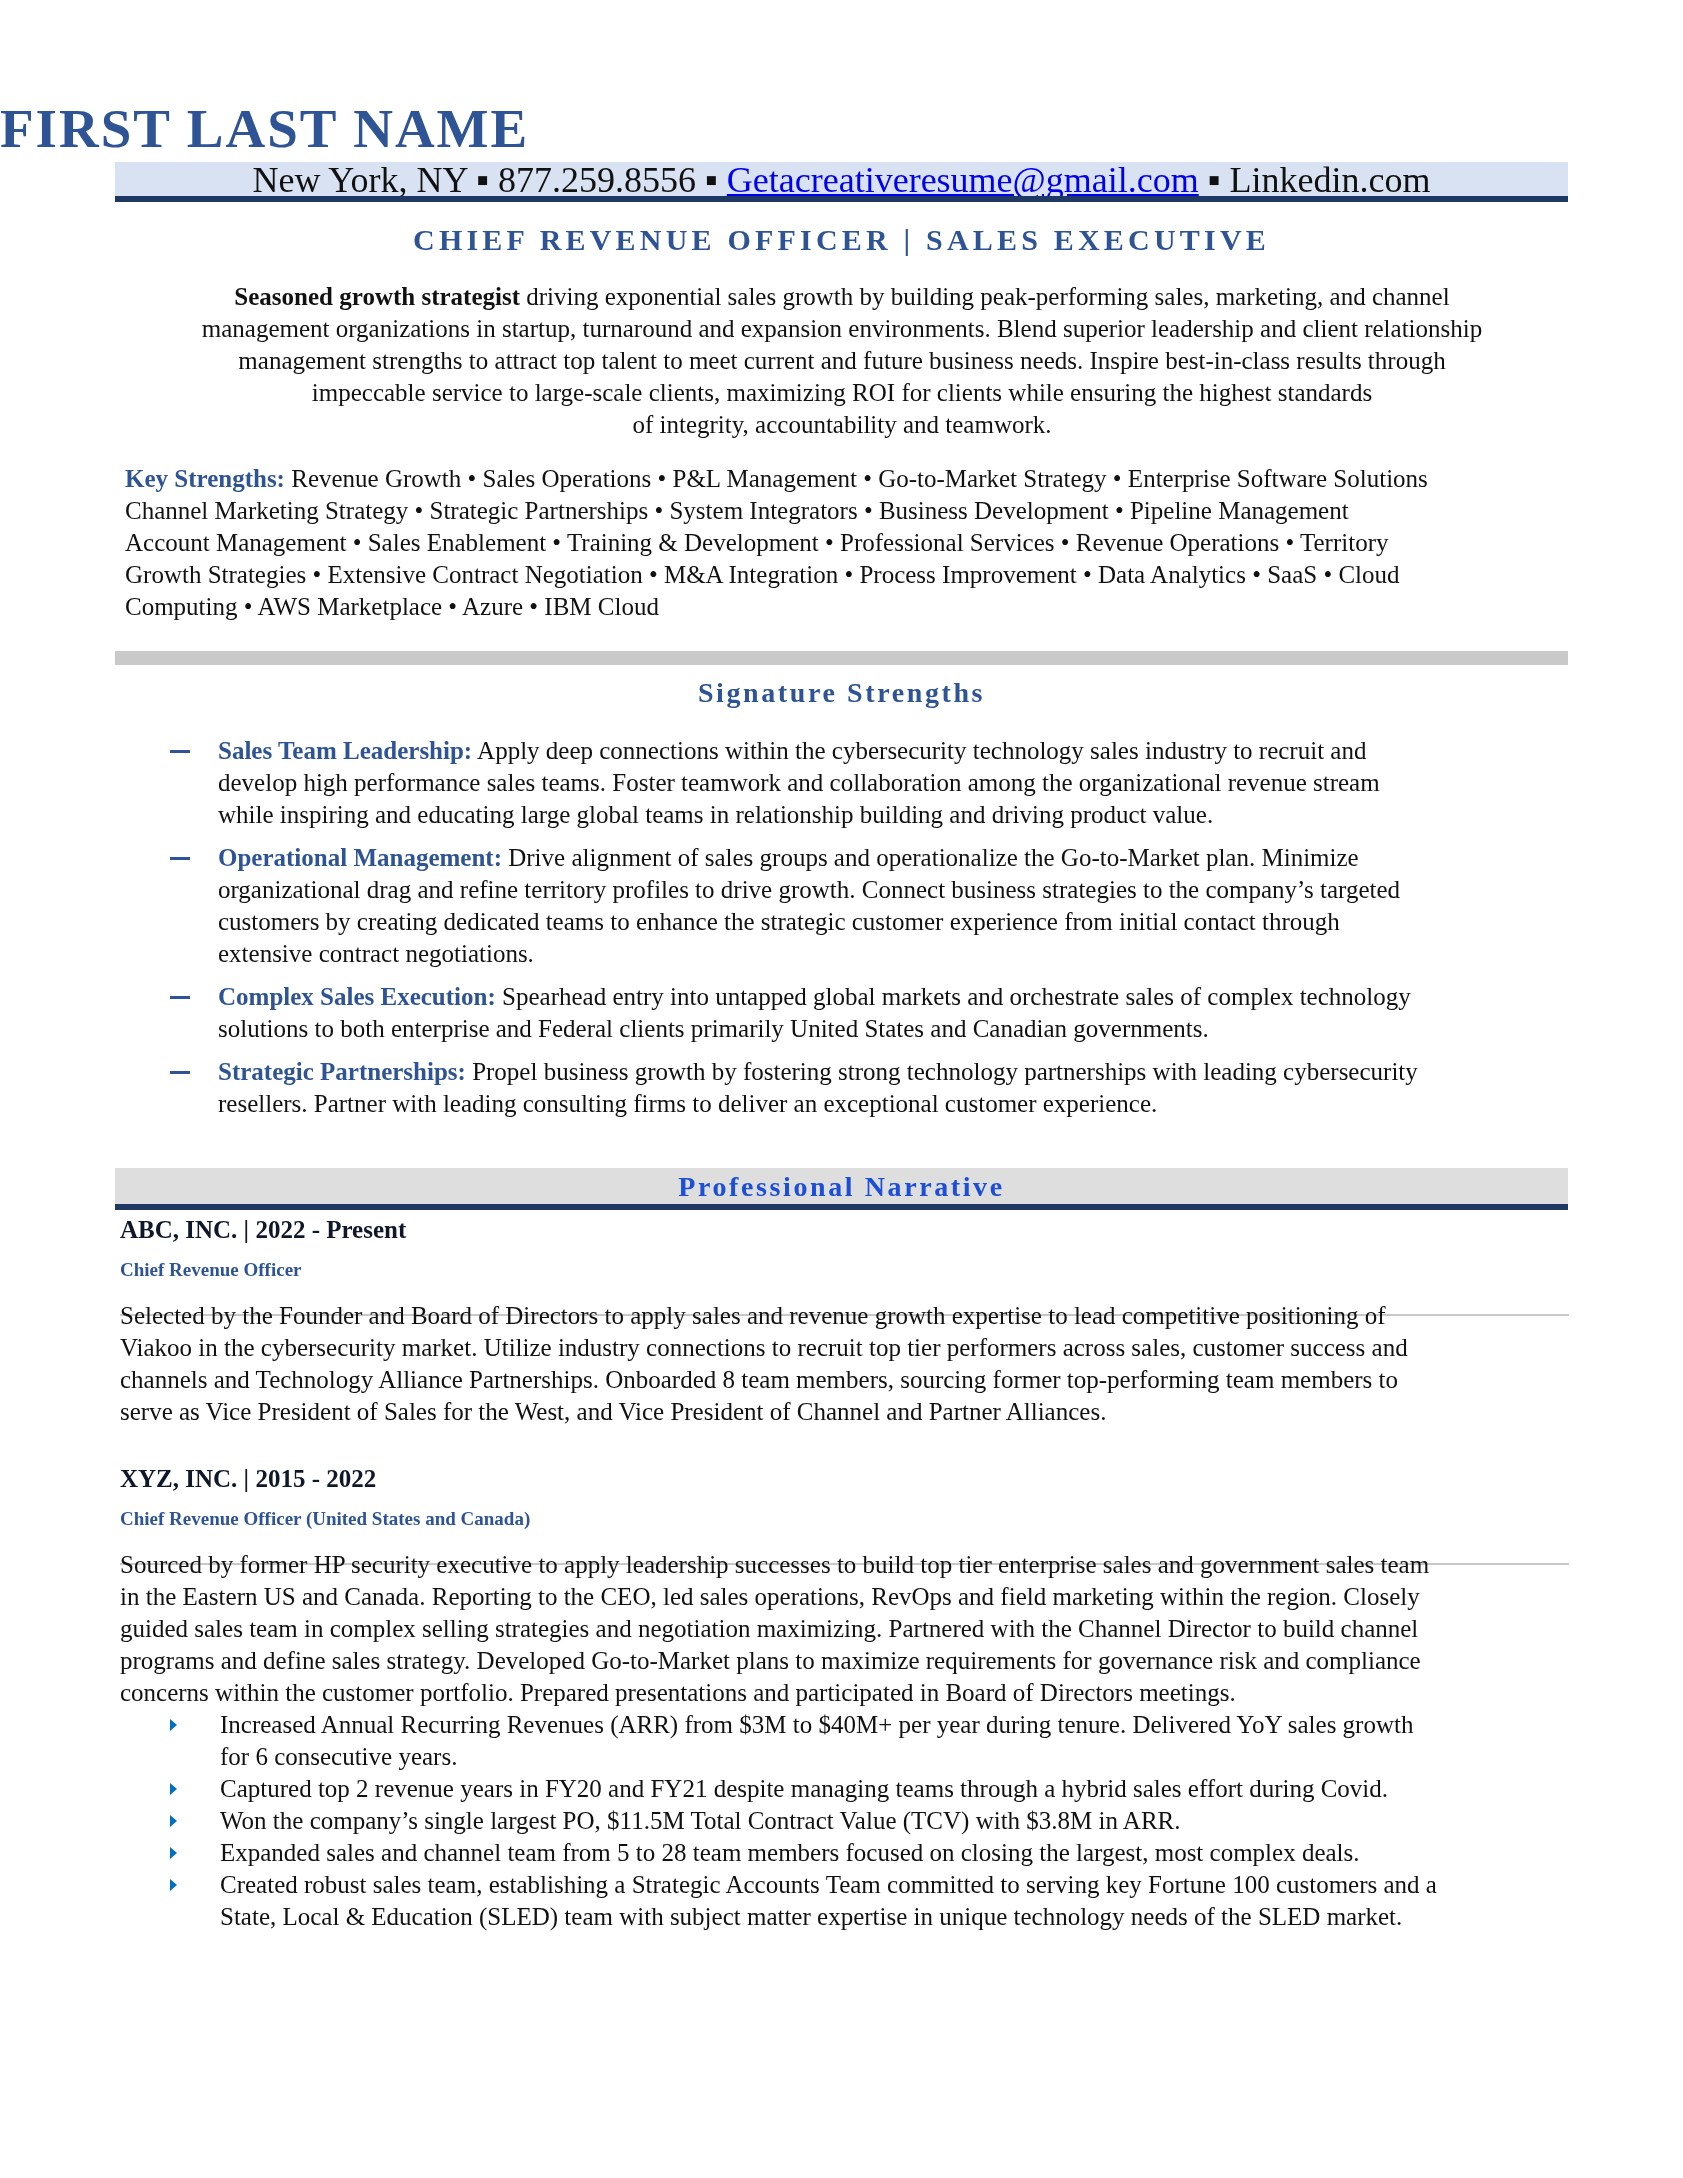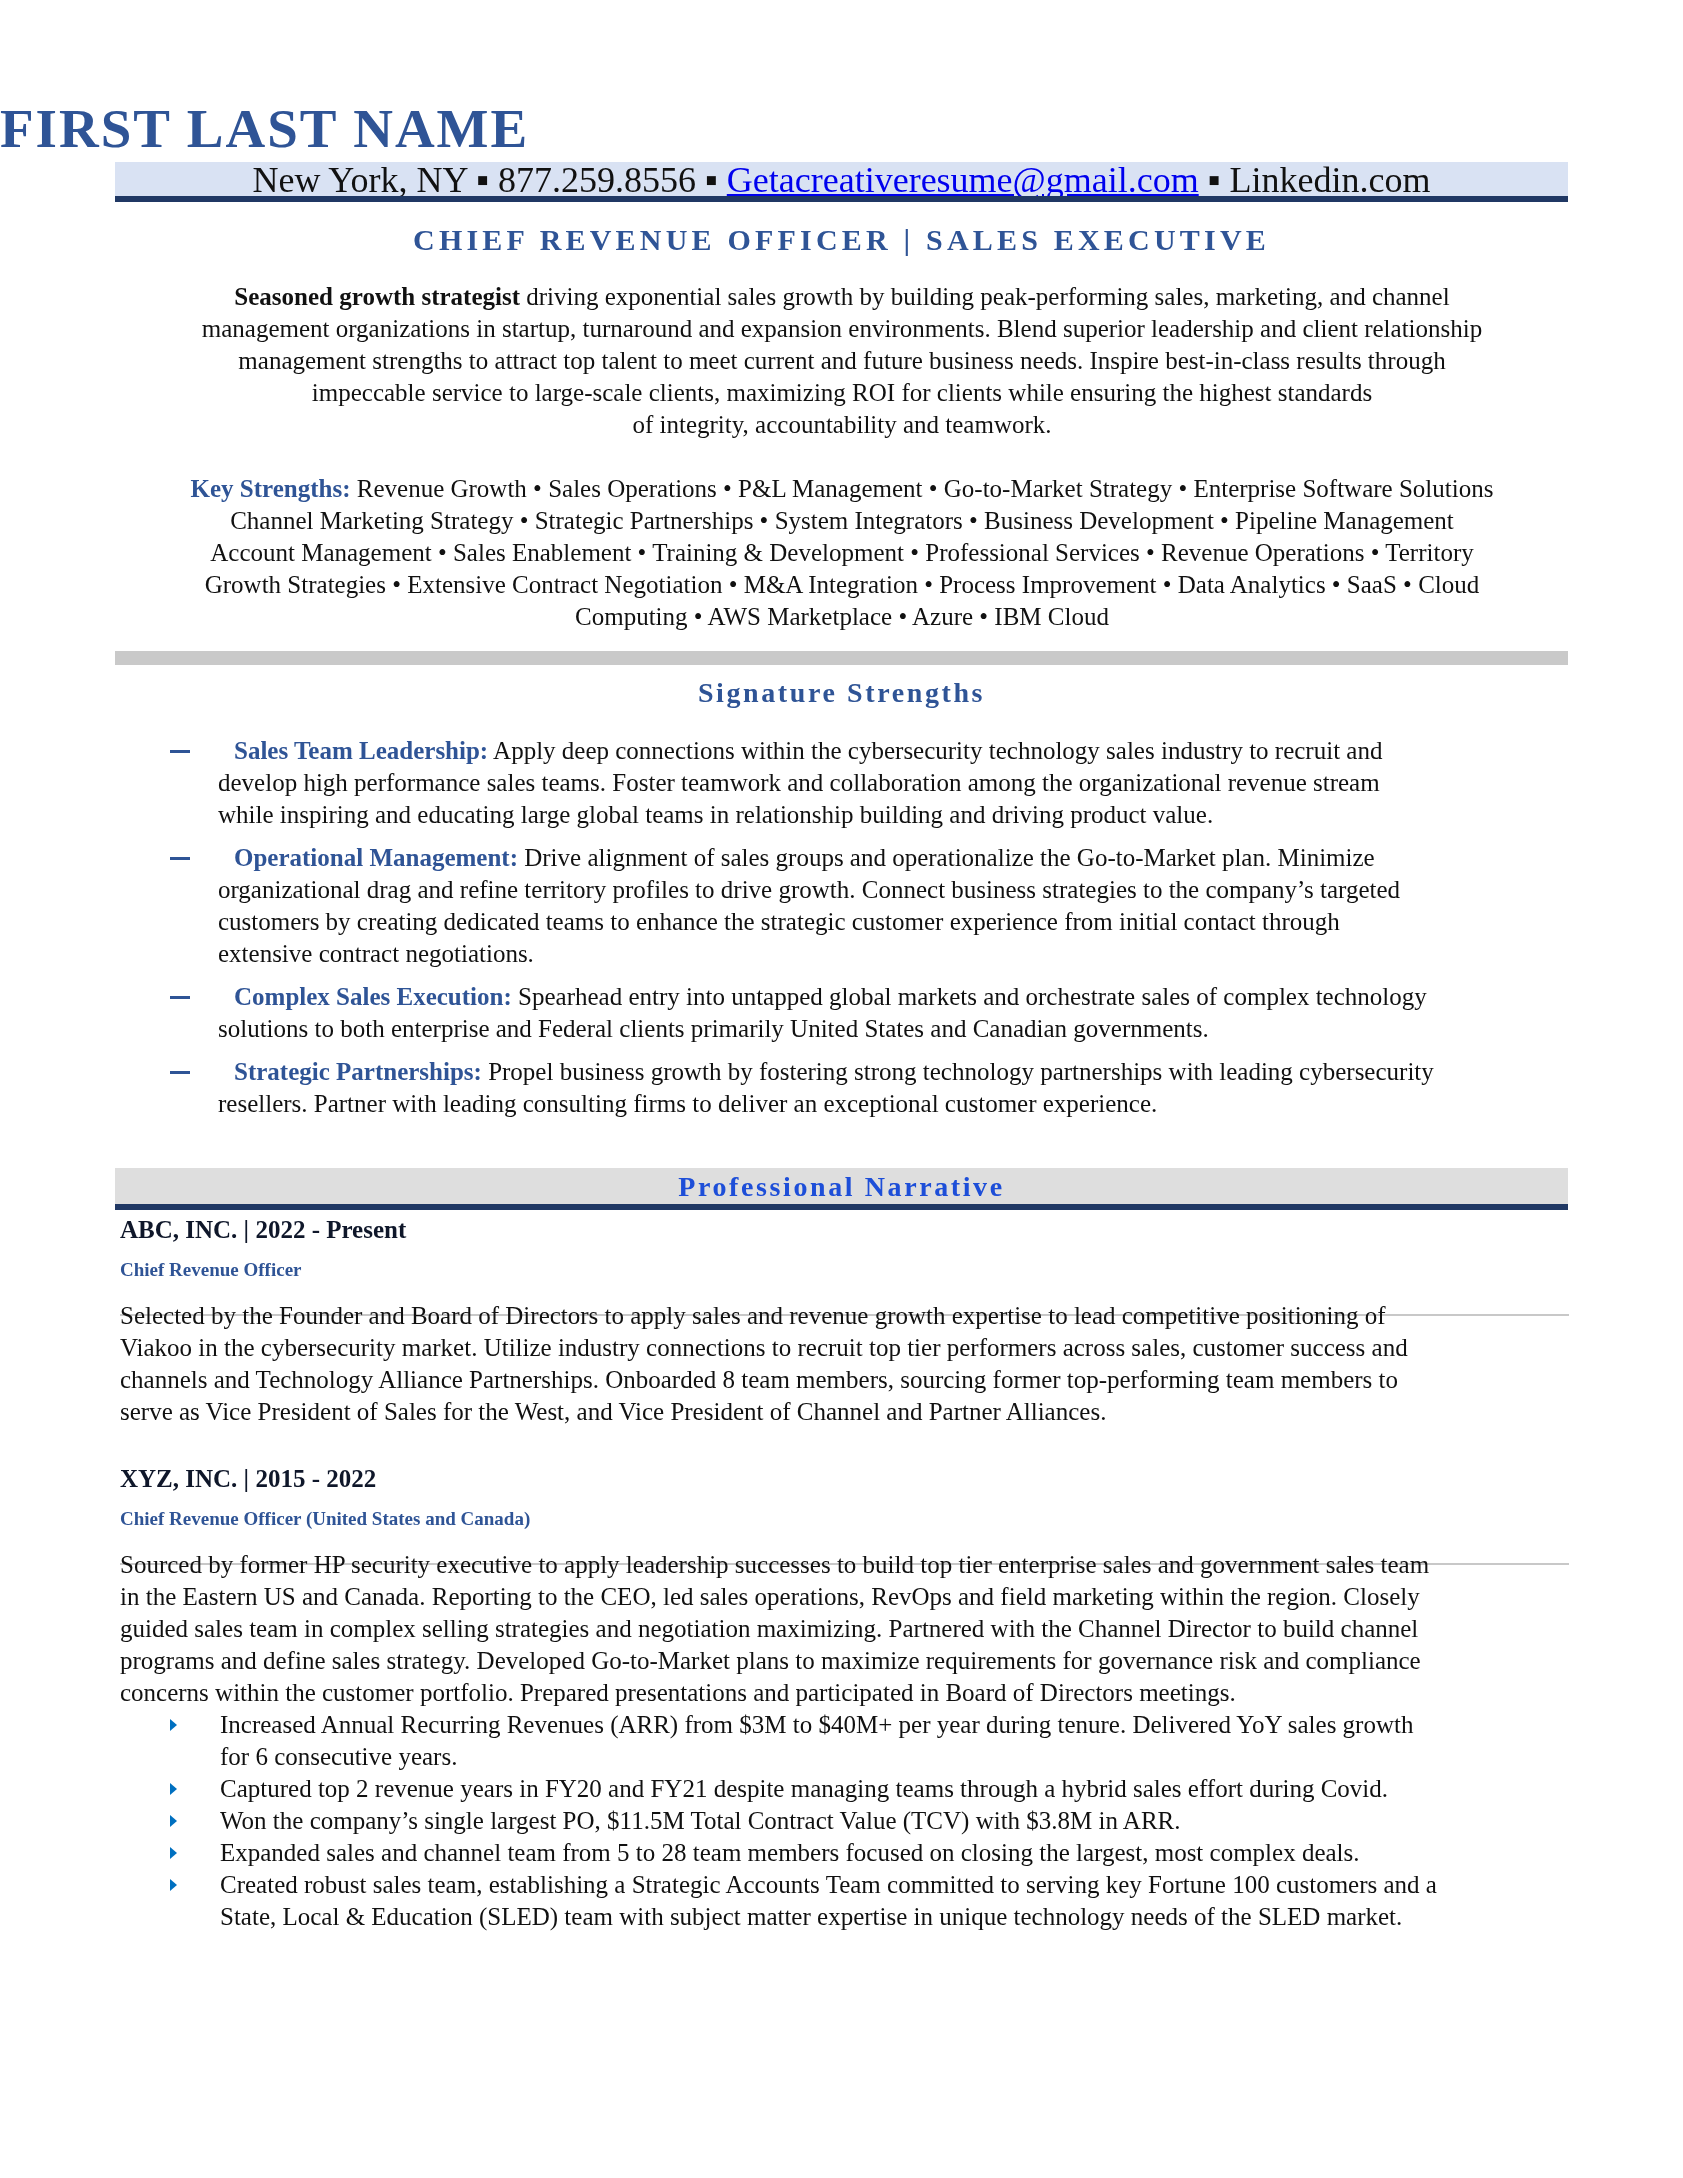--- a/index.html
+++ b/index.html
@@ -10,30 +10,30 @@
           font-size:55px; font-weight:bold; color:#2F5496; letter-spacing:2px; line-height:63px; }
   .contact-band { position:absolute; left:115px; width:1453px; top:162px; height:34px; background:#D9E2F3;
           text-align:center; font-size:36px; line-height:36px; color:#111; }
   .contact-band a { color:#0000EE; text-decoration:underline; }
   .dark-rule { position:absolute; left:115px; width:1453px; top:196px; height:6px; background:#203864; }
   .headline { position:absolute; left:0; width:1683px; top:220px; text-align:center;
           font-size:30px; font-weight:bold; color:#2F5496; letter-spacing:4.2px; line-height:40px; }
   .summary { position:absolute; left:129px; width:1426px; top:281px; text-align:center;
           font-size:25px; line-height:32px; }
   .summary b { font-weight:bold; }
-  .key { position:absolute; left:125px; width:1434px; top:473px; text-align:center;
+  .key { position:absolute; left:125px; width:1434px; top:463px; text-align:left;
           font-size:25px; line-height:32px; }
   .key .lbl { font-weight:bold; color:#2F5496; }
   .gray-bar { position:absolute; left:115px; width:1453px; top:651px; height:14px; background:#C9C9C9; }
   .sig-heading { position:absolute; left:0; width:1683px; top:675px; text-align:center;
           font-size:28px; font-weight:bold; color:#2F5496; letter-spacing:2.6px; line-height:36px; }
   .sig-list { position:absolute; left:115px; width:1453px; top:735px; margin:0; padding:0; list-style:none; }
   .sig-item { position:relative; padding-left:103px; font-size:25px; line-height:32px; margin-bottom:11px; }
   .sig-item .dash { position:absolute; left:55px; top:15px; width:20px; height:3px; background:#2F5496; }
-  .sig-item .lbl { font-weight:bold; color:#2F5496;margin-left:16px; }
+  .sig-item .lbl { font-weight:bold; color:#2F5496; }
   .pn-band { position:absolute; left:115px; width:1453px; top:1168px; height:36px; background:#DEDEDE;
           text-align:center; font-size:28px; font-weight:bold; color:#1d4ed8; letter-spacing:2.6px; line-height:38px; }
   .pn-rule { position:absolute; left:115px; width:1453px; top:1204px; height:6px; background:#203864; }
   .job { position:absolute; left:120px; width:1445px; }
   .job .company { font-size:25px; font-weight:bold; line-height:32px; color:#0f172a; }
   .job .role { font-size:19px; font-weight:bold; line-height:32px; color:#2F5496; margin-top:8px; }
   .job .desc { font-size:25px; line-height:32px; margin-top:14px; position:relative; }
   .job .desc .ghost-rule { position:absolute; left:0; right:-4px; top:14px; height:2px; background:#C8C8C8; z-index:0; }
   .job .desc span.txt { position:relative; z-index:1; }
   .bullets { margin:0; padding:0; list-style:none; }

